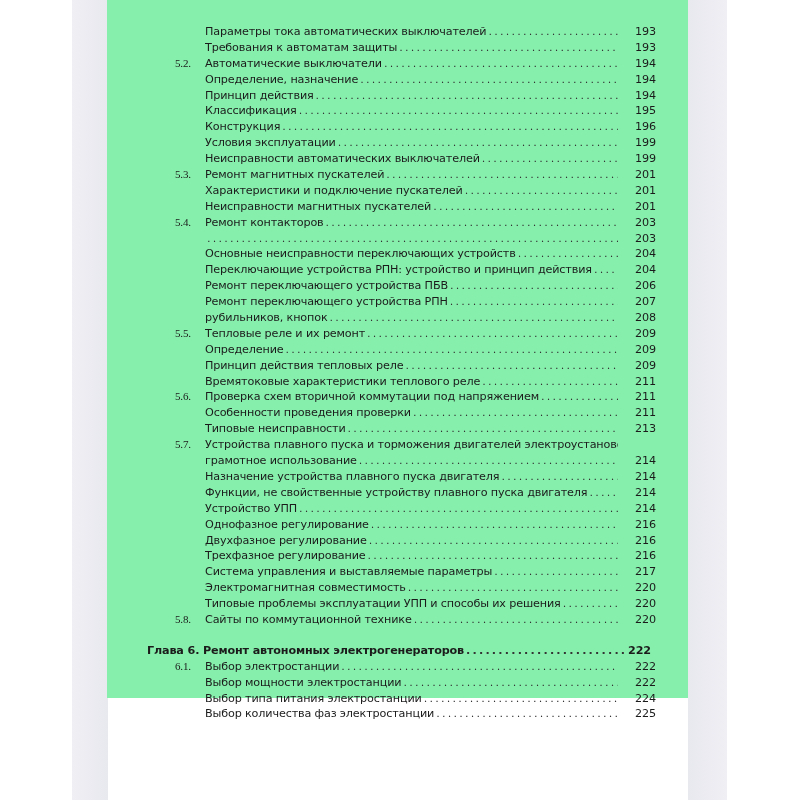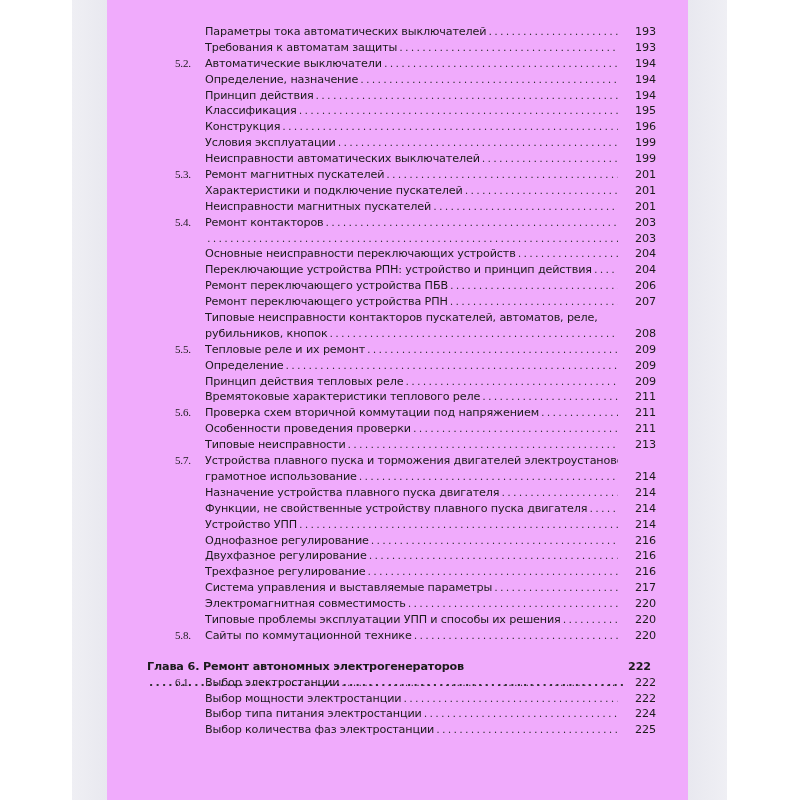--- a/index.html
+++ b/index.html
@@ -9,22 +9,22 @@
     position: relative;
     font-family: "DejaVu Sans", sans-serif;
   }
   .band {
     position: absolute; top: 0; bottom: 0;
     background: #ececf2;
   }
   .band.left { left: 72px; width: 36px; background: linear-gradient(to right, #efeff4, #e8e8ef); }
   .band.right { left: 688px; width: 39px; background: linear-gradient(to right, #e8e8ef, #efeff4); }
   .page {
-    position: absolute; left: 107px; top: 0; width: 581px; height: 800px;
-    background: #f0abfc;
+    position: absolute; left: 107px; top: 0; width: 581px; height: 698px;
+    background: #86efac;
   }
   .toc {
     position: absolute; left: 0; top: 24px; width: 581px;
   }
   .row {
     position: relative; height: 15.9px; line-height: 15.9px;
     font-size: 11.2px; color: #1b1b1b; letter-spacing: -0.15px;
   }
   .row .num {
     position: absolute; left: 68px; top: 0; font-size: 11px; font-family: Liberation Serif, serif;
@@ -37,21 +37,21 @@
   .row .dots {
     flex: 1 1 auto; overflow: hidden; white-space: nowrap;
     letter-spacing: 2.2px; padding-left: 2px; color: #333;
   }
   .row .page-num {
     position: absolute; right: 32px; top: 0; text-align: right; width: 30px;
   }
   .row.cont .title-wrap { right: 70px; }
   .gap { height: 15px; }
   .row.chapter { font-weight: bold; }
-  .row.chapter .title-wrap { left: 40px; right: 62px; flex-direction: column; }
+  .row.chapter .title-wrap { left: 40px; right: 62px; }
   .row.chapter .page-num { right: 37px; }
 </style>
 </head>
 <body>
 
 <div class="band left"></div>
 <div class="band right"></div>
 
 <div class="page">
   <div class="toc">
@@ -192,26 +192,20 @@
         <span class="page-num">206</span>
       </div>
     <div class="row">
         <span class="num"></span>
         <div class="title-wrap">
           <span class="title">Ремонт переключающего устройства РПН</span>
           <span class="dots">............................................................................................................................</span>
         </div>
         <span class="page-num">207</span>
       </div>
-    <div class="row nodots">
-        <span class="num"></span>
-        <div class="title-wrap">
-          <span class="title">Типовые неисправности контакторов пускателей, автоматов, реле,</span>
-        </div>
-      </div>
     <div class="row cont">
         <div class="title-wrap">
           <span class="title">рубильников, кнопок</span>
           <span class="dots">............................................................................................................................</span>
         </div>
         <span class="page-num">208</span>
       </div>
     <div class="row">
         <span class="num">5.5.</span>
         <div class="title-wrap">

